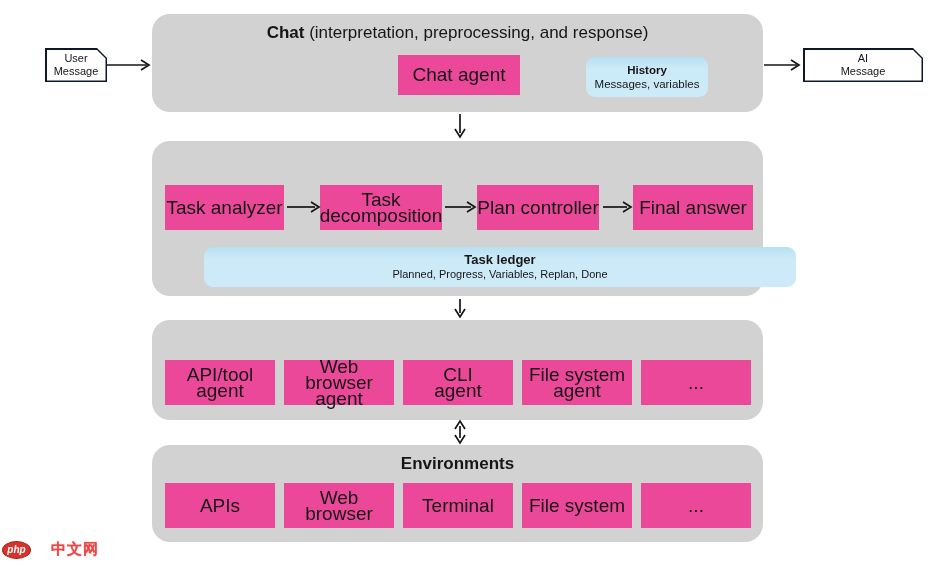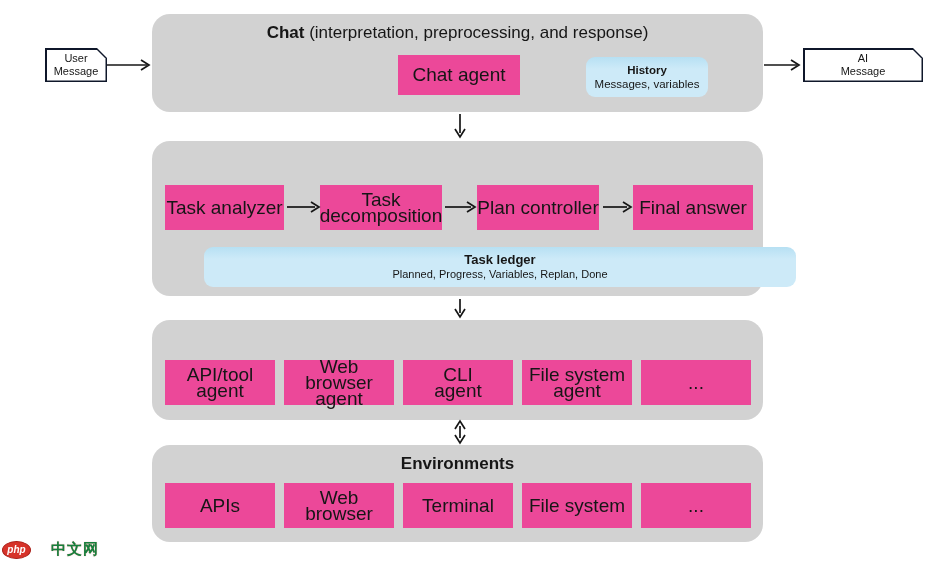--- a/index.html
+++ b/index.html
@@ -96,21 +96,21 @@
     border:1px solid #a81f18;
     border-radius:50%;
     color:#ffffff;
     font-size:10px;
     font-weight:700;
     font-style:italic;
   }
   .cn-text{
     font-size:15px;
     font-weight:700;
-    color:#15803d;
+    color:#ef4444;
     text-shadow:0 0 1px rgba(205,45,35,0.55);
     letter-spacing:1px;
   }
 </style>
 </head>
 <body>
 
 <div class="canvas">
 
   <div class="msg-note" style="left:45px;top:48px;width:62px;height:34px;">

